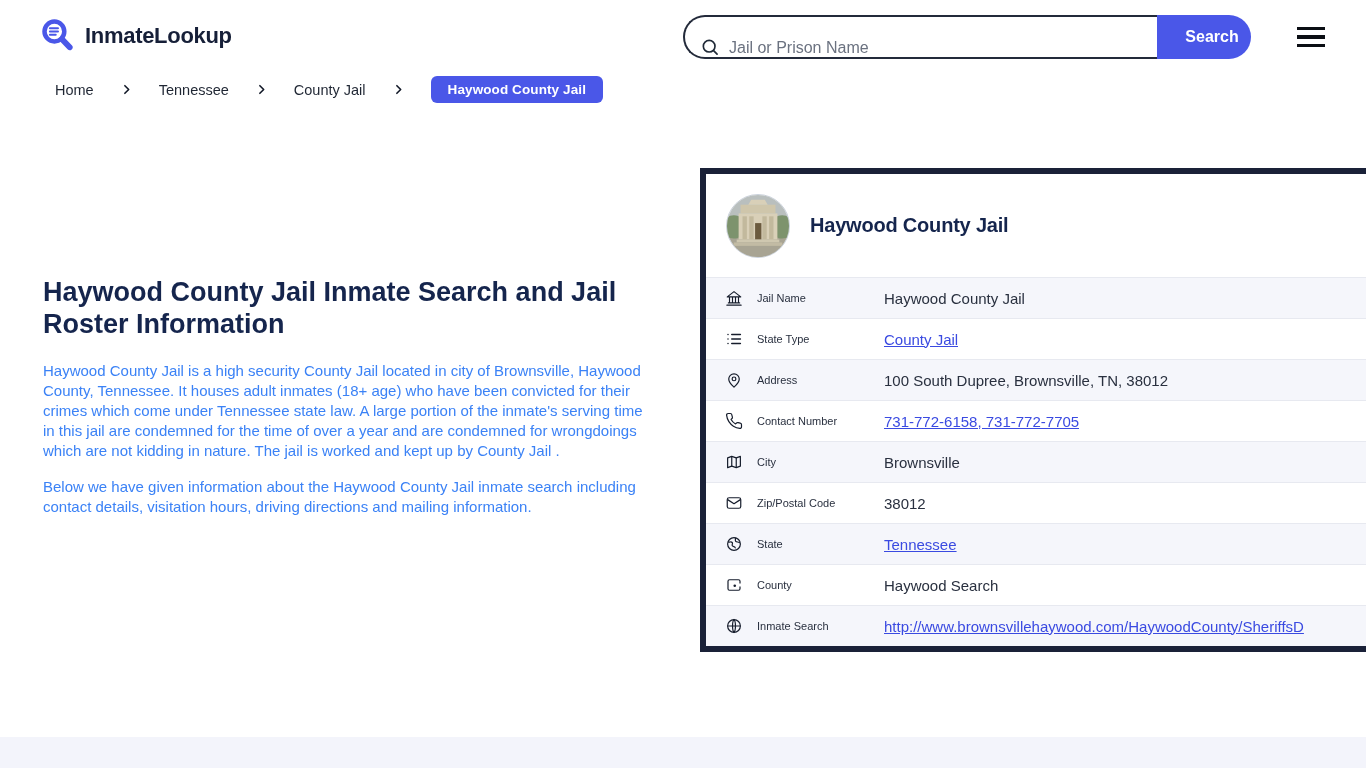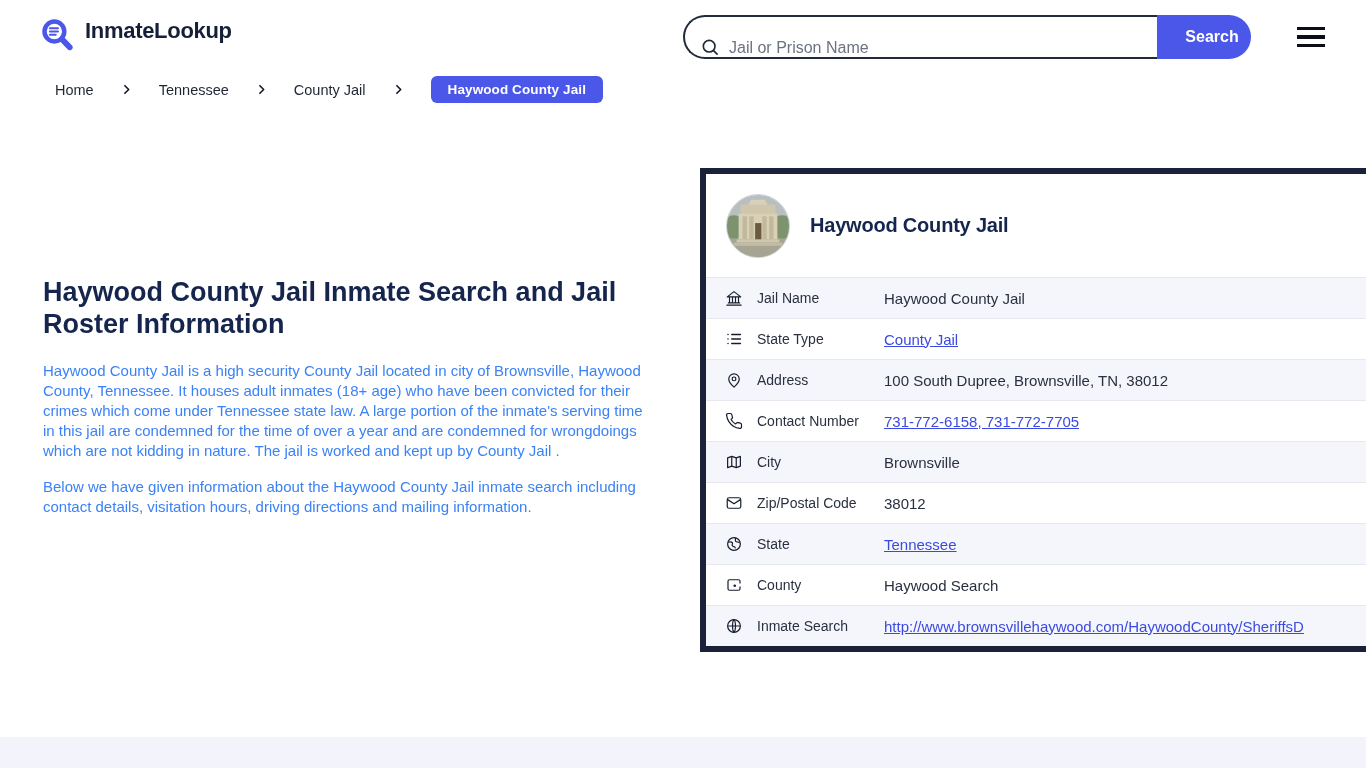--- a/index.html
+++ b/index.html
@@ -6,21 +6,21 @@
   html, body { width: 1366px; height: 768px; }
   body {
     position: relative;
     font-family: "Liberation Sans", sans-serif;
     background: #ffffff;
     overflow: hidden;
     color: #29303f;
   }
 
   
-  .logo { position: absolute; left: 40px; top: 18px; display: flex; gap: 9px; }
+  .logo { position: absolute; left: 40px; top: 18px; display: flex; align-items: center; gap: 9px; }
   .logo svg { width: 36px; height: 36px; }
   .logo-text { font-size: 22px; font-weight: 700; color: #161f38; letter-spacing: -0.3px; }
 
   .search-bar { position: absolute; left: 683px; top: 15px; width: 568px; height: 44px; display: flex; }
   .search-input-wrap {
     flex: 1; display: flex; align-items: flex-end; gap: 9px;
     border: 2px solid #232a3a; border-right: none;
     border-radius: 23px 0 0 23px; background: #fff; padding-left: 15px;
   }
   .search-input-wrap svg { width: 20px; height: 20px; flex: none; }
@@ -65,21 +65,21 @@
   .card-photo svg { display: block; width: 100%; height: 100%; }
   .card-title { font-size: 20px; font-weight: 700; color: #15254d; letter-spacing: -0.2px; }
 
   .card-row {
     height: 41px; display: flex; align-items: center; padding-left: 19px;
     border-top: 1px solid #e7e9f0;
   }
   .card-row:nth-child(odd) { background: #f5f6fb; }
   .row-icon { width: 18px; height: 18px; flex: none; margin-right: 14px; color: #161d2c; }
   .row-icon svg { display: block; width: 18px; height: 18px; }
-  .row-label { width: 127px; flex: none; font-size: 14px; color: #29303f; }
+  .row-label { width: 127px; flex: none; font-size: 11px; color: #29303f; }
   .row-value { font-size: 15px; color: #29303f; white-space: nowrap; overflow: hidden; }
   a.row-value, .row-value.link { color: #3a4ae1; text-decoration: underline; cursor: pointer; }
 
   
   .footer-band { position: absolute; left: 0; top: 737px; width: 1366px; height: 31px; background: #f3f4fb; }
 </style>
 </head>
 <body>
 
 <div class="logo">

